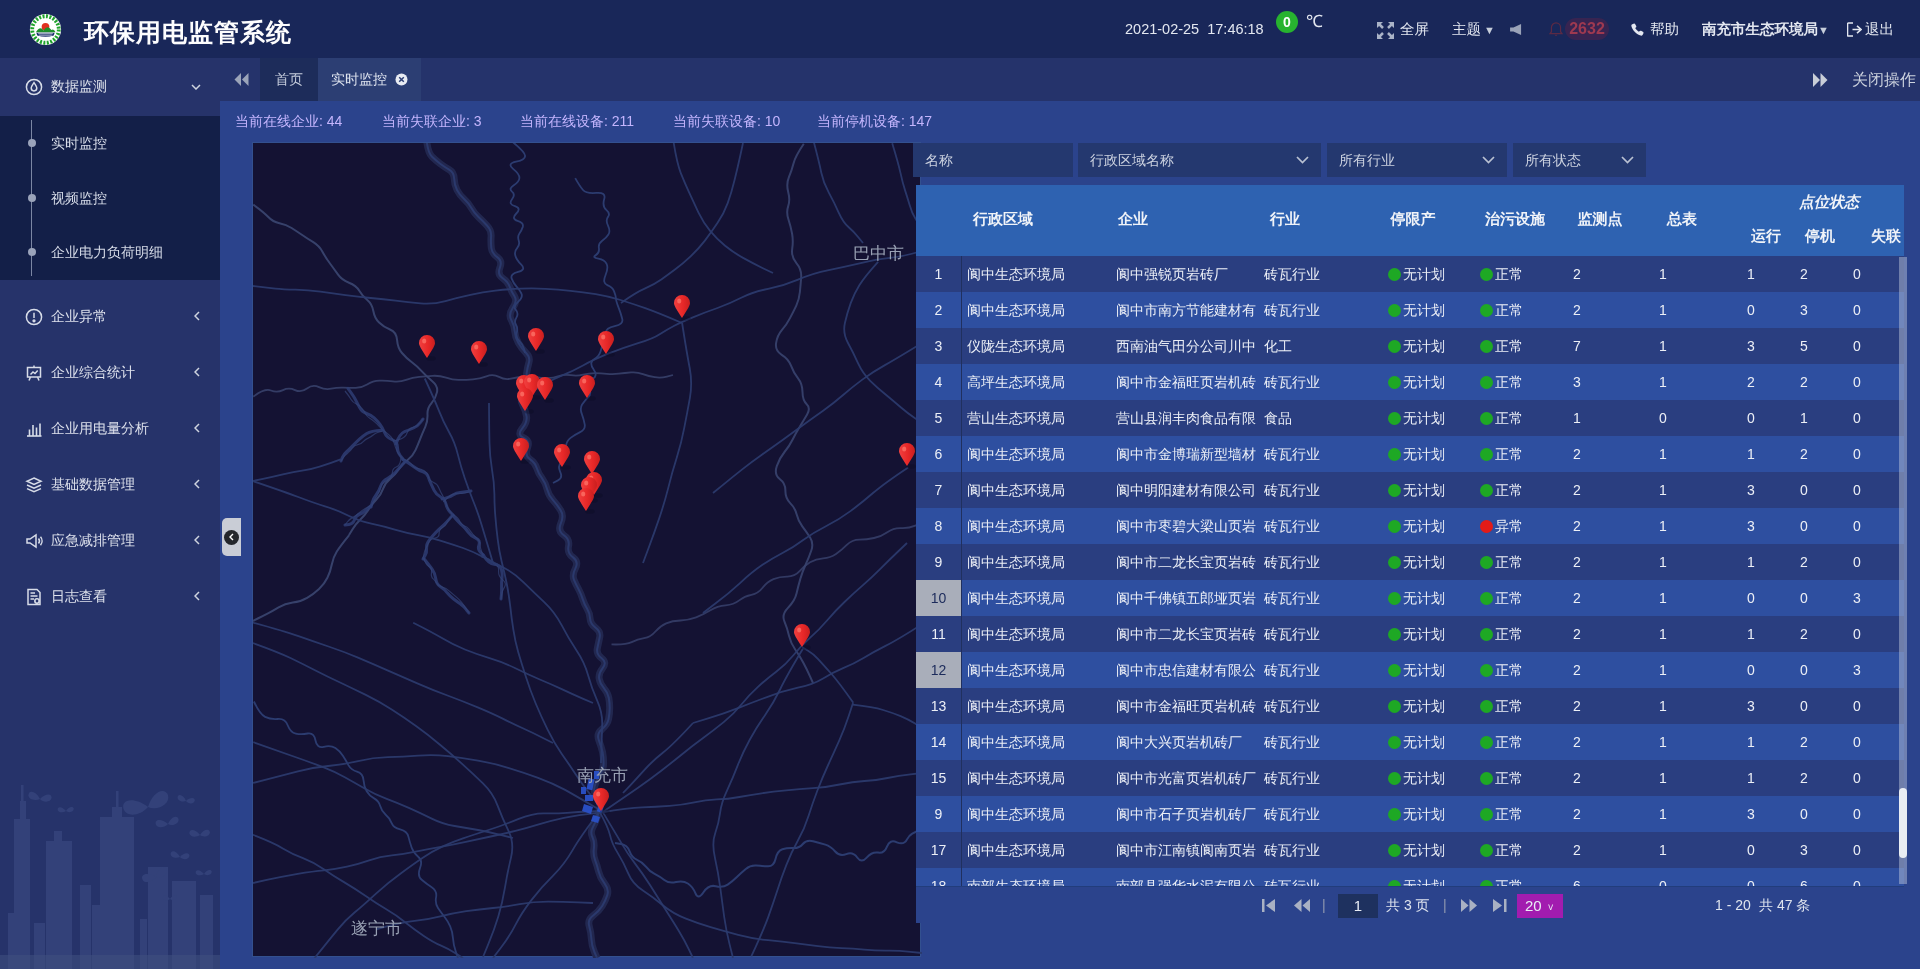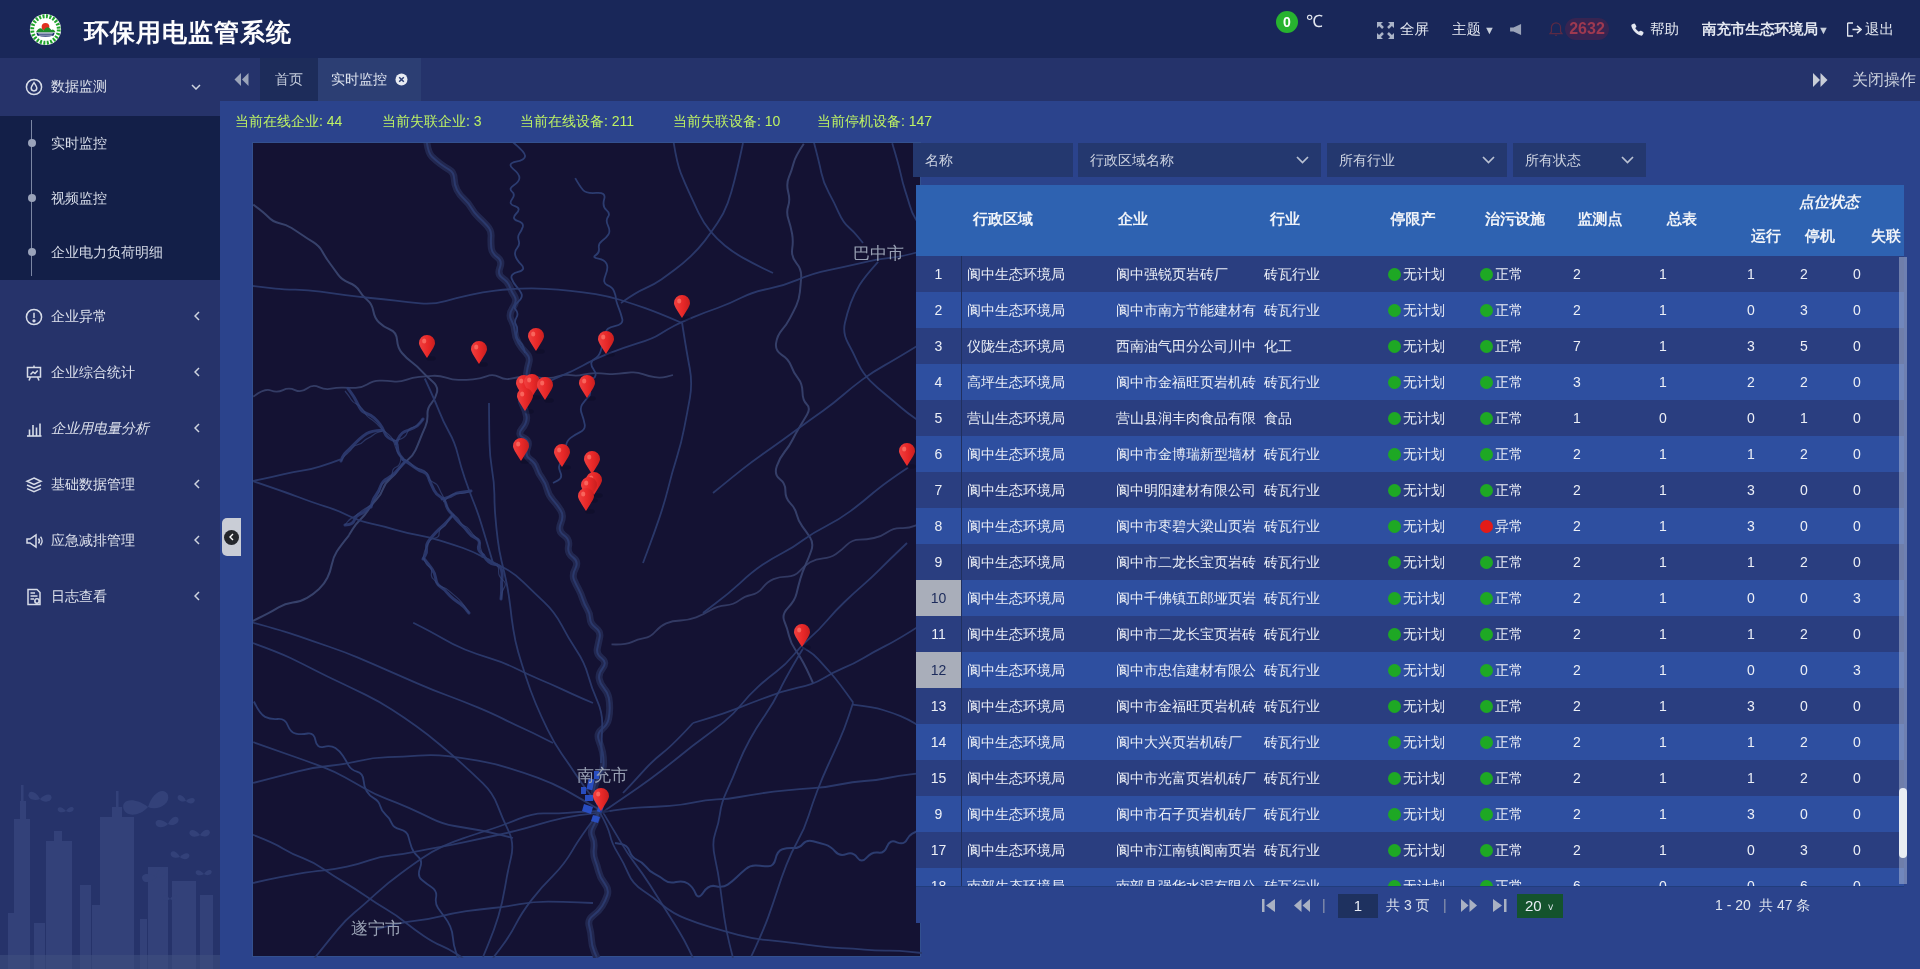--- a/index.html
+++ b/index.html
@@ -19,21 +19,21 @@
 .m1 svg { position:absolute; left:25px; top:50%; margin-top:-8px; }
 #submenu { position:absolute; left:0; top:58px; width:220px; height:164px; background:#131f48; }
 .m2 { position:absolute; left:51px; width:169px; height:54px; line-height:54px; color:#d7dce8; font-size:14px; }
 .mline { position:absolute; left:31px; top:62px; width:1px; height:156px; background:#7b86a3; }
 .mdot { position:absolute; left:28px; width:8px; height:8px; border-radius:50%; background:#9aa3ba; }
 
 #tabs { position:absolute; left:220px; top:58px; width:1700px; height:43px; background:#25336b; }
 .tab { position:absolute; top:7px; height:36px; line-height:36px; font-size:14px; color:#c6cddd; text-align:center; }
 
 #content { position:absolute; left:220px; top:101px; width:1700px; height:868px; background:#2b438c; }
-.stat { position:absolute; top:0; height:41px; line-height:41px; color:#bef264; font-size:14px; white-space:nowrap; }
+.stat { position:absolute; top:0; height:41px; line-height:41px; color:#c4b5fd; font-size:14px; white-space:nowrap; }
 
 #map { position:absolute; left:32px; top:41px; width:669px; height:815px; background:#141233; border:1px solid #33508f; }
 #collapser { position:absolute; left:2px; top:417px; width:19px; height:38px; background:#c9cdd6; border-radius:5px 0 0 5px; }
 
 .fbox { position:absolute; top:42px; height:34px; background:#24386f; color:#ccd2e0; font-size:14px; line-height:34px; }
 #thead { position:absolute; left:696px; top:84px; width:988px; height:71px; background:#2e62b1; }
 .th { position:absolute; color:#f0f3f8; font-size:15px; font-weight:bold; transform:translateX(-50%); white-space:nowrap; }
 #tbody { position:absolute; left:696px; top:155px; width:988px; height:630px; overflow:hidden; }
 .row { position:relative; width:988px; height:36px; color:#eceff6; font-size:14px; }
 .row.odd { background:#2a3e80; }
@@ -57,20 +57,21 @@
   <svg id="logo" viewBox="0 0 36 36">
     <circle cx="18" cy="18" r="17" fill="#ffffff"></circle>
     <circle cx="18" cy="18" r="14.5" fill="none" stroke="#1fa32c" stroke-width="4.2" stroke-dasharray="2.2 1.6"></circle>
     <circle cx="18" cy="18" r="11.2" fill="#ffffff"></circle>
     <circle cx="18" cy="15" r="4.2" fill="#e03020"></circle>
     <path d="M7.5 21 Q12 13.5 16 19 Q20 12.5 24.5 18.5 Q27 16.5 29 21 Z" fill="#1e8f2a"></path>
     <path d="M8 21.5 H28 L27 24.5 Q18 27.5 9 24.5 Z" fill="#1c2f6e"></path>
     <path d="M10 22.5 H26 M11 24.2 H25" stroke="#ffffff" stroke-width="0.7"></path>
   </svg>
   <div id="title">环保用电监管系统</div>
+  <div class="hitem" style="left:1125px;">2021-02-25&nbsp; 17:46:18</div>
   <div style="position:absolute; left:1276px; top:11px; width:22px; height:22px; border-radius:50%; background:#27b32f; color:#fff; font-size:14px; font-weight:bold; text-align:center; line-height:22px;">0</div>
   <div class="hitem" style="left:1306px; top:-7px; font-size:17px;">℃</div>
   <svg class="abs" style="left:1376px; top:21px;" width="19" height="19" viewBox="0 0 19 19">
     <g fill="#aab3c7">
       <path d="M1 1 h6 l-2.1 2.1 3 3 -1.8 1.8 -3-3 L1 7 Z"></path>
       <path d="M18 1 v6 l-2.1-2.1 -3 3 -1.8-1.8 3-3 L12 1 Z"></path>
       <path d="M1 18 v-6 l2.1 2.1 3-3 1.8 1.8 -3 3 L7 18 Z"></path>
       <path d="M18 18 h-6 l2.1-2.1 -3-3 1.8-1.8 3 3 L18 12 Z"></path>
     </g>
   </svg>
@@ -193,21 +194,21 @@
     <svg width="18" height="18" viewBox="0 0 18 18" fill="none" stroke="#d7dce8" stroke-width="1.5">
       <rect x="2.5" y="3.5" width="13" height="9.5"></rect>
           <path d="M5.5 13 L4 16.5 M12.5 13 L14 16.5 M9 1.5 V3.5"></path>
           <path d="M5.5 10.5 L8 8 L10 9.5 L12.7 6.5"></path>
     </svg>
     <span class="txt">企业综合统计</span>
         <svg style="position:absolute; right:20px; top:23px; left:auto; margin-top:0;" width="6" height="10" viewBox="0 0 6 10">
           <path d="M5 1 L1 5 L5 9" fill="none" stroke="#cfd4df" stroke-width="1.5"></path>
         </svg>
   </div>
-  <div class="m1" style="top:342px;font-style:italic;">
+  <div class="m1" style="top:342px;">
     <svg width="18" height="18" viewBox="0 0 18 18" fill="none" stroke="#d7dce8" stroke-width="1.6">
       <path d="M2 16 H16.5"></path>
           <path d="M4.5 16 V9.5"></path>
           <path d="M8 16 V5"></path>
           <path d="M11.5 16 V7.5"></path>
           <path d="M15 16 V3.5"></path>
     </svg>
     <span class="txt">企业用电量分析</span>
         <svg style="position:absolute; right:20px; top:23px; left:auto; margin-top:0;" width="6" height="10" viewBox="0 0 6 10">
           <path d="M5 1 L1 5 L5 9" fill="none" stroke="#cfd4df" stroke-width="1.5"></path>
@@ -687,18 +688,18 @@
             <path d="M0 0 L7.5 6.5 0 13 Z"></path>
             <path d="M8.5 0 L16 6.5 8.5 13 Z"></path>
           </g>
         </svg>
     <svg class="abs" style="left:577px; top:12px;" width="14" height="13" viewBox="0 0 14 13">
           <g fill="#a9b1c3">
             <path d="M0 0 L9 6.5 0 13 Z"></path>
             <rect x="11" y="0" width="2.5" height="13"></rect>
           </g>
         </svg>
-    <div class="abs" style="left:601px; top:7px; width:46px; height:24px; background:#14532d; color:#e8ecf4; font-size:15px; line-height:24px;"><span style="margin-left:8px;">20</span><span style="font-size:10px; margin-left:6px;">˅</span></div>
+    <div class="abs" style="left:601px; top:7px; width:46px; height:24px; background:#a21caf; color:#e8ecf4; font-size:15px; line-height:24px;"><span style="margin-left:8px;">20</span><span style="font-size:10px; margin-left:6px;">˅</span></div>
     <div class="pit" style="left:799px;">1 - 20</div>
     <div class="pit" style="left:843px;">共 47 条</div>
   </div>
 </div>
 </div>
 
 </body></html>

